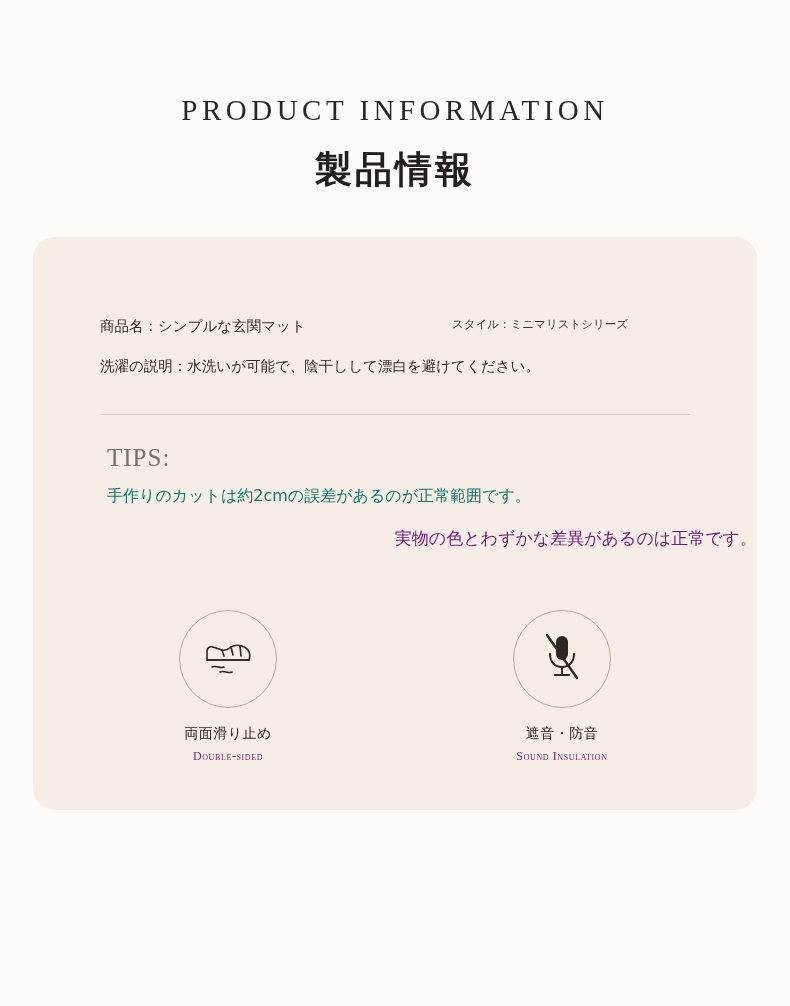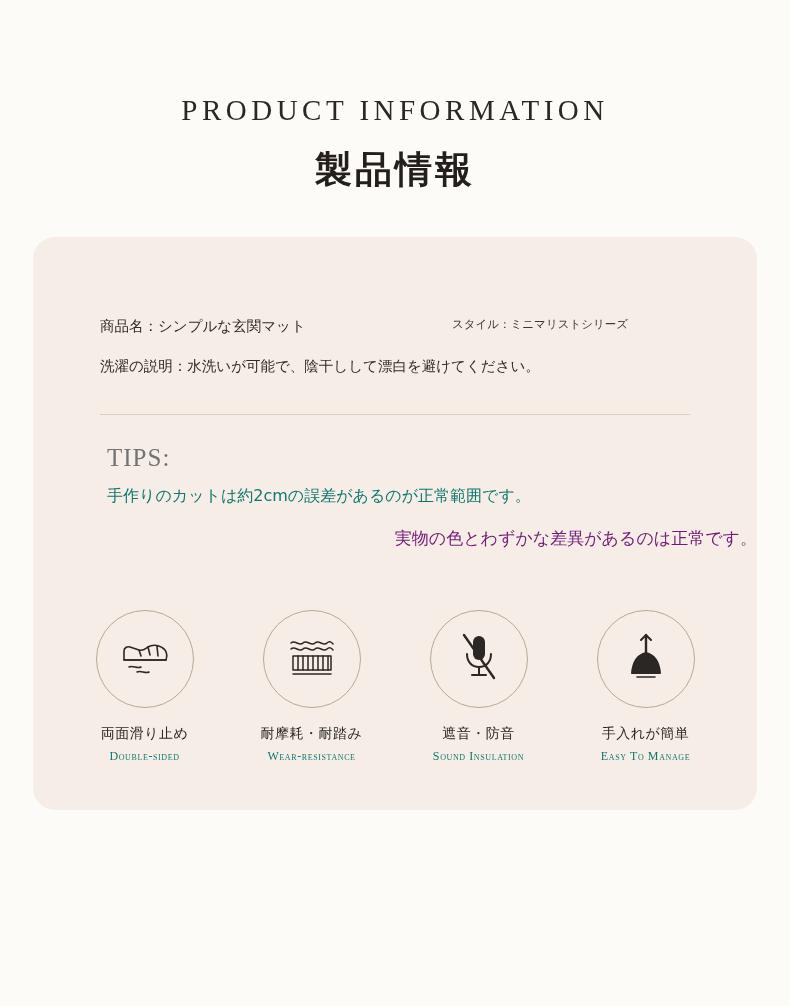--- a/index.html
+++ b/index.html
@@ -159,21 +159,21 @@
     font-size: 14px;
     color: #2b2724;
     font-family: "DejaVu Sans", sans-serif;
     letter-spacing: 0.5px;
   }
   .feature-en {
     margin-top: 6px;
     font-family: "Liberation Serif", "DejaVu Serif", serif;
     font-size: 12px;
     letter-spacing: 0.6px;
-    color: #0f766e;
+    color: #701a75;
     font-variant: small-caps;
     text-align: center;
   }
 </style>
 </head>
 <body>
 
 <div class="page">
 
   <div class="header">
@@ -219,62 +219,33 @@
               <path d="M40 12.5 L41 22"></path>
               <path d="M12 33 C16 31 20 35 24 33"></path>
               <path d="M20 38 C24 36 28 40 32 38"></path>
             </svg>
           </span>
         </div>
         <div class="feature-jp">両面滑り止め</div>
         <div class="feature-en">Double-sided</div>
       </div>
 
-      <div class="feature">
-        <div class="circle">
-          <span>
-            <svg width="58" height="48" viewBox="0 0 58 48" fill="none" stroke="#2b2724" stroke-width="1.5" stroke-linecap="round" stroke-linejoin="round">
-              <path d="M8 10 C12 6 16 14 20 10 C24 6 28 14 32 10 C36 6 40 14 44 10 C47 7 49 10 50 11"></path>
-              <path d="M8 16 C12 12 16 20 20 16 C24 12 28 20 32 16 C36 12 40 20 44 16 C47 13 49 16 50 17"></path>
-              <rect x="10" y="23" width="38" height="14"></rect>
-              <path d="M15 23 L15 37 M20 23 L20 37 M25 23 L25 37 M30 23 L30 37 M35 23 L35 37 M40 23 L40 37 M45 23 L45 37"></path>
-              <path d="M10 41 L48 41"></path>
-            </svg>
-          </span>
-        </div>
-        <div class="feature-jp">耐摩耗・耐踏み</div>
-        <div class="feature-en">Wear-resistance</div>
-      </div>
 
       <div class="feature">
         <div class="circle">
           <span>
             <svg width="44" height="52" viewBox="0 0 44 52" fill="none" stroke="#2b2724" stroke-width="2" stroke-linecap="round" stroke-linejoin="round">
               <rect x="16" y="5" width="12" height="24" rx="6" fill="#2b2724" stroke="none"></rect>
               <path d="M10 23 C10 31 15 36 22 36 C29 36 34 31 34 23"></path>
               <path d="M22 36 L22 44"></path>
               <path d="M15 44 L29 44"></path>
               <path d="M7 4 L37 47" stroke-width="2.4"></path>
             </svg>
           </span>
         </div>
         <div class="feature-jp">遮音・防音</div>
         <div class="feature-en">Sound Insulation</div>
       </div>
 
-      <div class="feature">
-        <div class="circle">
-          <span>
-            <svg width="46" height="52" viewBox="0 0 46 52" fill="none" stroke="#2b2724" stroke-width="2" stroke-linecap="round" stroke-linejoin="round">
-              <path d="M23 4 L23 22" stroke-width="2.4"></path>
-              <path d="M18 9 L23 4 L28 9"></path>
-              <path d="M23 22 C14 24 10 32 9 42 L37 42 C36 32 32 24 23 22 Z" fill="#2b2724" stroke="#2b2724"></path>
-              <path d="M14 46 L32 46" stroke-width="1.6"></path>
-            </svg>
-          </span>
-        </div>
-        <div class="feature-jp">手入れが簡単</div>
-        <div class="feature-en">Easy To Manage</div>
-      </div>
 
     </div>
   </div>
 </div>
 
 </body></html>

